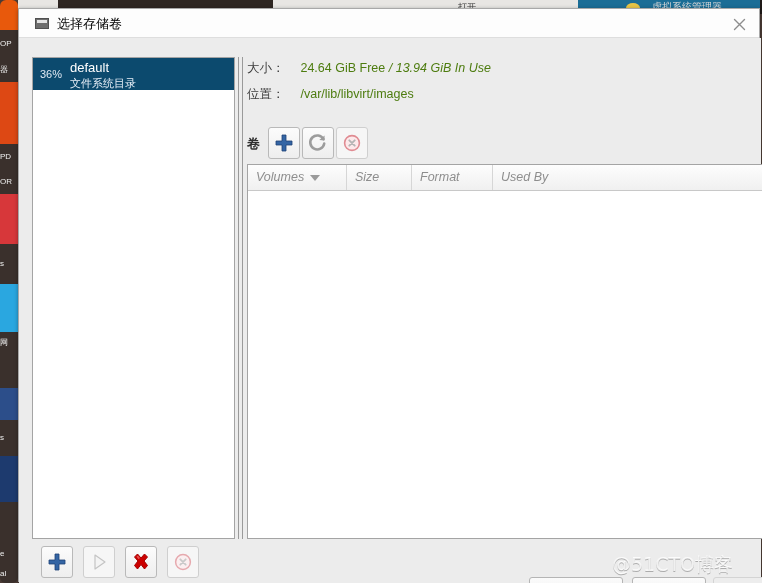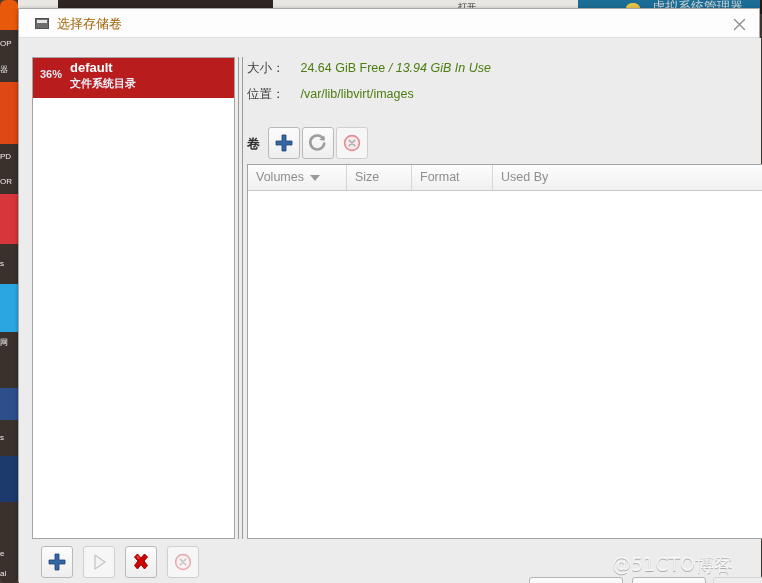--- a/index.html
+++ b/index.html
@@ -43,21 +43,21 @@
     position: absolute;
     left: 18px; top: 0;
     width: 744px; height: 14px;
     background: #1f1a18;
     overflow: hidden;
   }
   .bg-seg { position: absolute; top: 0; height: 14px; overflow: hidden; }
   .bg-toolbar { background: #e8e6e3; }
   .bg-titlebar { background: #1b6d96; }
   .bg-tiny-text {
-    font-size: 13px;
+    font-size: 10px;
     color: #d7d7d7;
     line-height: 14px;
     white-space: nowrap;
     padding-left: 2px;
     text-align: right;
   }
   .bg-dark-text {
     font-size: 9px;
     color: #3a3a3a;
     line-height: 14px;
@@ -97,21 +97,21 @@
     content: "";
     position: absolute;
     left: 1px; top: 1px;
     width: 10px; height: 3px;
     background: #e4e4e4;
   }
   #title-text {
     position: absolute;
     left: 38px; top: 6px;
     font-size: 13px;
-    color: #a16207;
+    color: #000000;
     line-height: 17px;
     text-align: center;
   }
   #close-btn {
     position: absolute;
     right: 8px; top: 5px;
     width: 24px; height: 20px;
     cursor: pointer;
   }
   #close-btn svg { display:block; margin: 4px auto; }
@@ -129,25 +129,24 @@
     position: absolute;
     left: 13px; top: 19px;
     width: 203px; height: 482px;
     background: #ffffff;
     border: 1px solid #a4a4a4;
     box-sizing: border-box;
     overflow: hidden;
   }
   .pool-row {
     position: relative;
-    height: 40px;
-    background: #b91c1c;
+    height: 32px;
+    background: #0c4a6e;
     cursor: pointer;
     overflow: hidden;
-    font-weight: bold;
   }
   .pool-pct {
     position: absolute;
     left: 7px; top: 10px;
     font-size: 11px;
     color: #dfe9f3;
   }
   .pool-name {
     position: absolute;
     left: 37px; top: 2px;
@@ -240,20 +239,21 @@
     height: 25px;
     line-height: 25px;
     font-size: 12.5px;
     color: #8e8e8e;
     border-right: 1px solid #d6d6d6;
     box-sizing: border-box;
     padding-left: 8px;
     cursor: pointer;
     overflow: hidden;
     white-space: nowrap;
+    font-style: italic;
   }
   .sort-caret {
     display: inline-block;
     margin-left: 6px;
     width: 0; height: 0;
     border-left: 5px solid transparent;
     border-right: 5px solid transparent;
     border-top: 6px solid #9a9a9a;
     vertical-align: middle;
   }

